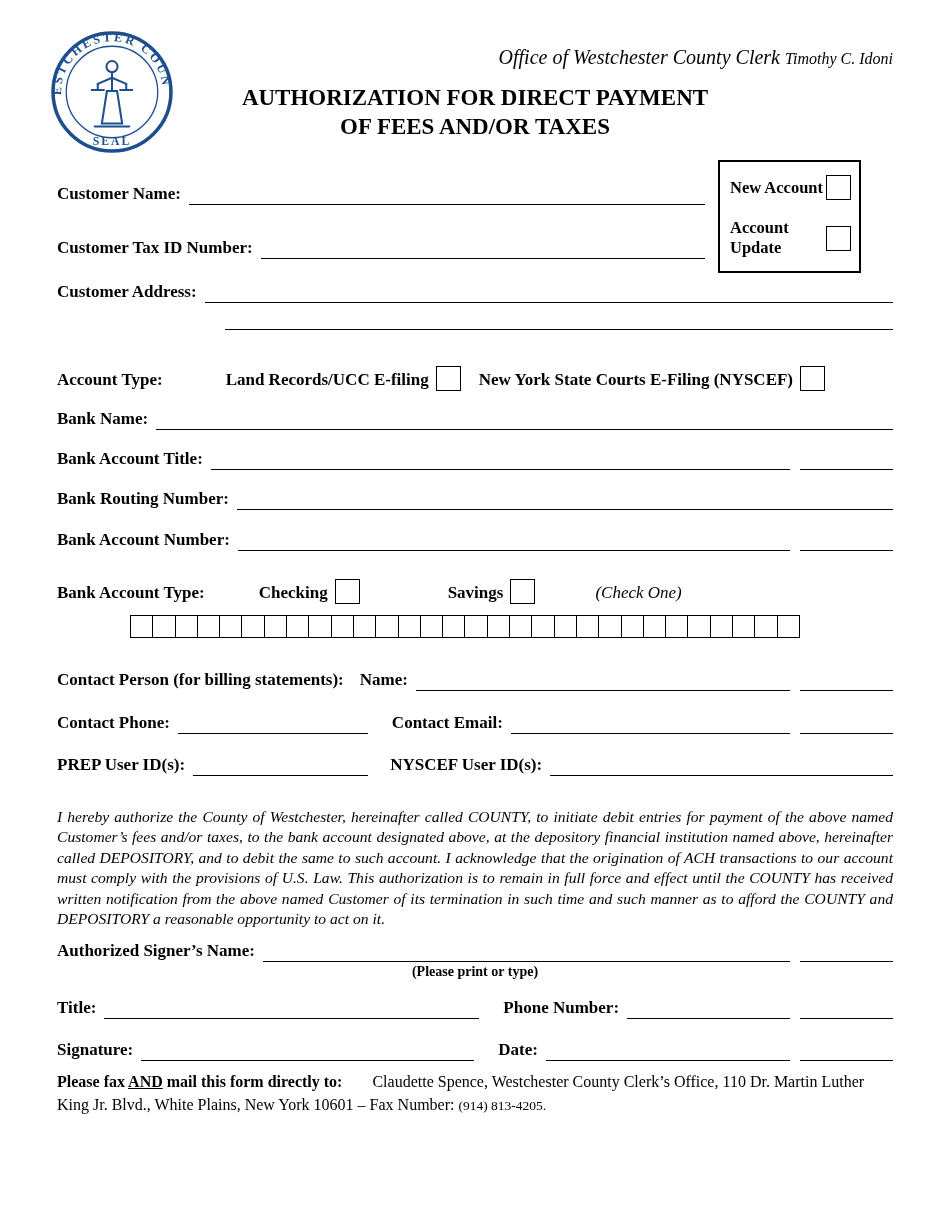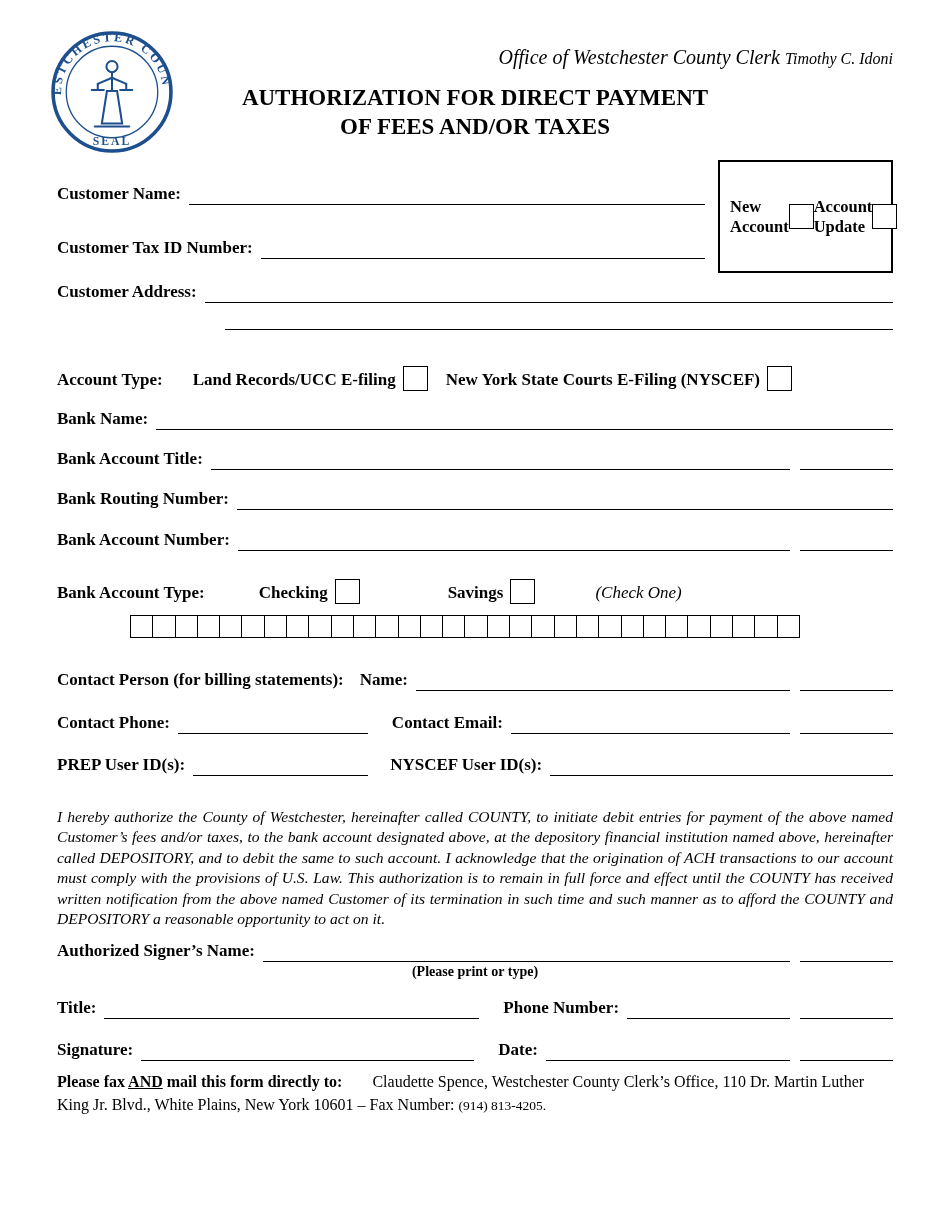--- a/index.html
+++ b/index.html
@@ -7,22 +7,22 @@
   body { font-family:"Liberation Serif", serif; color:#000; }
   .page { position:relative; width:950px; height:1230px; margin:0 auto; background:#fff; padding:0 57px; overflow:hidden; }
 
   .seal { position:absolute; top:30px; left:50px; width:124px; height:124px; }
 
   .header { padding-top:46px; text-align:center; }
   .office-line { font-size:20px; font-style:italic;text-align:right; }
   .office-line .clerk { font-size:16px; }
   .doc-title { font-size:23px; font-weight:bold; line-height:29px; margin-top:14px; }
 
-  .account-box { position:absolute; top:160px; left:718px; width:175px; height:113px; border:2px solid #000;
-                 padding:13px 8px 13px 10px; display:flex; flex-direction:row; justify-content:space-between; background:#fff; }
+  .account-box { position:absolute; top:160px; left:718px; width:143px; height:113px; border:2px solid #000;
+                 padding:13px 8px 13px 10px; display:flex; flex-direction:column; justify-content:space-between; background:#fff; }
   .opt { display:flex; align-items:center; justify-content:space-between; font-weight:bold; font-size:16.5px; }
 
   .checkbox { width:25px; height:25px; border:1.6px solid #000; flex:none; background:#fff; display:inline-block; }
 
   .row { display:flex; align-items:flex-end; font-size:17px; font-weight:bold; line-height:23px; }
   .row .lbl { white-space:nowrap; }
   .w-narrow { width:648px; }
   .fill-line { flex:1; border-bottom:1.4px solid #000; height:20px; margin-left:8px; }
   .fill-line.fixed { flex:none; }
   .short-seg { flex:none; width:93px; border-bottom:1.4px solid #000; height:20px; margin-left:10px; }
@@ -40,21 +40,21 @@
   .footer { margin-top:9px; font-size:16px; line-height:23px; }
   .footer .bold { font-weight:bold; }
   .footer .and { text-decoration:underline; }
   .footer .gap { padding-right:30px; }
   .footer .fax-num { font-size:13.5px; }
 
   .mt10{margin-top:10px} .mt16{margin-top:16px} .mt17{margin-top:17px} .mt18{margin-top:18px}
   .mt19{margin-top:19px} .mt20{margin-top:20px} .mt21{margin-top:21px} .mt28{margin-top:28px}
   .mt30{margin-top:30px} .mt31{margin-top:31px} .mt36{margin-top:36px} .mt41{margin-top:41px}
   .ml16{margin-left:16px} .ml18{margin-left:18px} .ml22{margin-left:22px} .ml24{margin-left:24px}
-  .ml51{margin-left:30px} .ml60{margin-left:60px} .ml88{margin-left:88px} .ml105{margin-left:54px}
+  .ml51{margin-left:63px} .ml60{margin-left:60px} .ml88{margin-left:88px} .ml105{margin-left:54px}
 </style>
 </head>
 <body>
 
 <div class="page">
 
   <svg class="seal" viewBox="0 0 122 122" xmlns="http://www.w3.org/2000/svg">
     <circle cx="61" cy="61" r="58" fill="#ffffff" stroke="#1d4f8f" stroke-width="3.5"></circle>
     <circle cx="61" cy="61" r="45" fill="none" stroke="#1d4f8f" stroke-width="1.3"></circle>
     <path id="sealArc" d="M 11,61 A 50,50 0 0 1 111,61" fill="none"></path>

